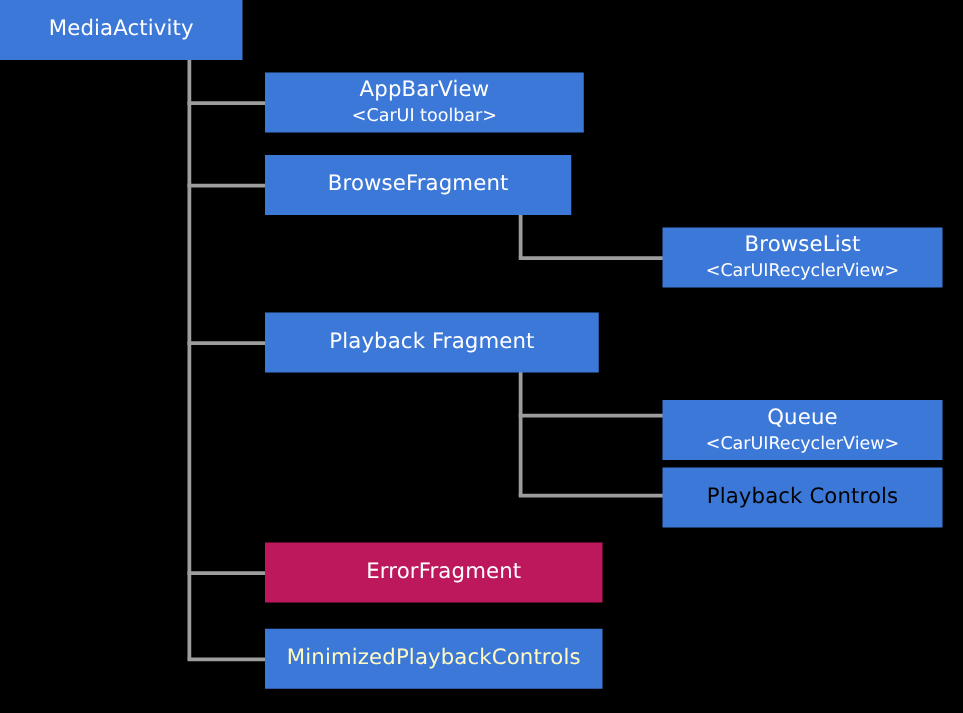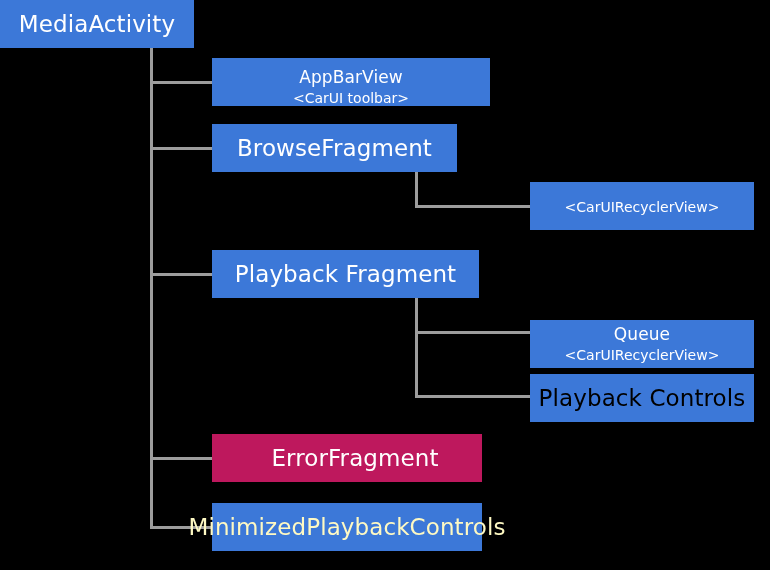--- a/index.html
+++ b/index.html
@@ -32,21 +32,21 @@
     font-size: 17px;
     letter-spacing: 0.1px;
     white-space: nowrap;
   }
   .node .subtitle {
     font-size: 14px;
     margin-top: 2px;
     white-space: nowrap;
   }
   .node.single .title {
-    font-size: 23px;
+    font-size: 17px;
     text-align: right;
   }
   .edge {
     position: absolute;
     background: #9d9d9d;
   }
   .edge.h { height: 3px; }
   .edge.v { width: 3px; }
 </style>
 </head>
@@ -63,28 +63,29 @@
       <div class="edge h" style="left: 150px; top: 273px; width: 64px; background: rgb(157, 157, 157);"></div>
       <div class="edge h" style="left: 415px; top: 331px; width: 117px; background: rgb(157, 157, 157);"></div>
       <div class="edge h" style="left: 415px; top: 395px; width: 117px; background: rgb(157, 157, 157);"></div>
       <div class="edge h" style="left: 150px; top: 457px; width: 64px; background: rgb(157, 157, 157);"></div>
       <div class="edge h" style="left: 150px; top: 526px; width: 64px; background: rgb(157, 157, 157);"></div>
     </div>
   <div id="nodes">
       <div class="node single" style="left: 0px; top: 0px; width: 194px; height: 48px; background: rgb(60, 120, 216); color: rgb(255, 255, 255);">
         <div class="title">MediaActivity</div>
       </div>
-      <div class="node" style="left: 212px; top: 58px; width: 278px; height: 48px; background: rgb(60, 120, 216); color: rgb(255, 255, 255); justify-content: flex-end;">
+      <div class="node" style="left: 212px; top: 58px; width: 255px; height: 48px; background: rgb(60, 120, 216); color: rgb(255, 255, 255);">
         <div class="title">AppBarView</div>
         <div class="subtitle">&lt;CarUI toolbar&gt;</div>
       </div>
       <div class="node single" style="left: 212px; top: 124px; width: 245px; height: 48px; background: rgb(60, 120, 216); color: rgb(255, 255, 255);">
         <div class="title">BrowseFragment</div>
       </div>
       <div class="node" style="left: 530px; top: 182px; width: 224px; height: 48px; background: rgb(60, 120, 216); color: rgb(255, 255, 255);">
+        <div class="title">BrowseList</div>
         <div class="subtitle">&lt;CarUIRecyclerView&gt;</div>
       </div>
       <div class="node single" style="left: 212px; top: 250px; width: 267px; height: 48px; background: rgb(60, 120, 216); color: rgb(255, 255, 255);">
         <div class="title">Playback Fragment</div>
       </div>
       <div class="node" style="left: 530px; top: 308px; width: 224px; height: 48px; background: rgb(60, 120, 216); color: rgb(255, 255, 255); margin-top: 12px;">
         <div class="title">Queue</div>
         <div class="subtitle">&lt;CarUIRecyclerView&gt;</div>
       </div>
       <div class="node single" style="left: 530px; top: 374px; width: 224px; height: 48px; background: rgb(60, 120, 216); color: #000000;">

